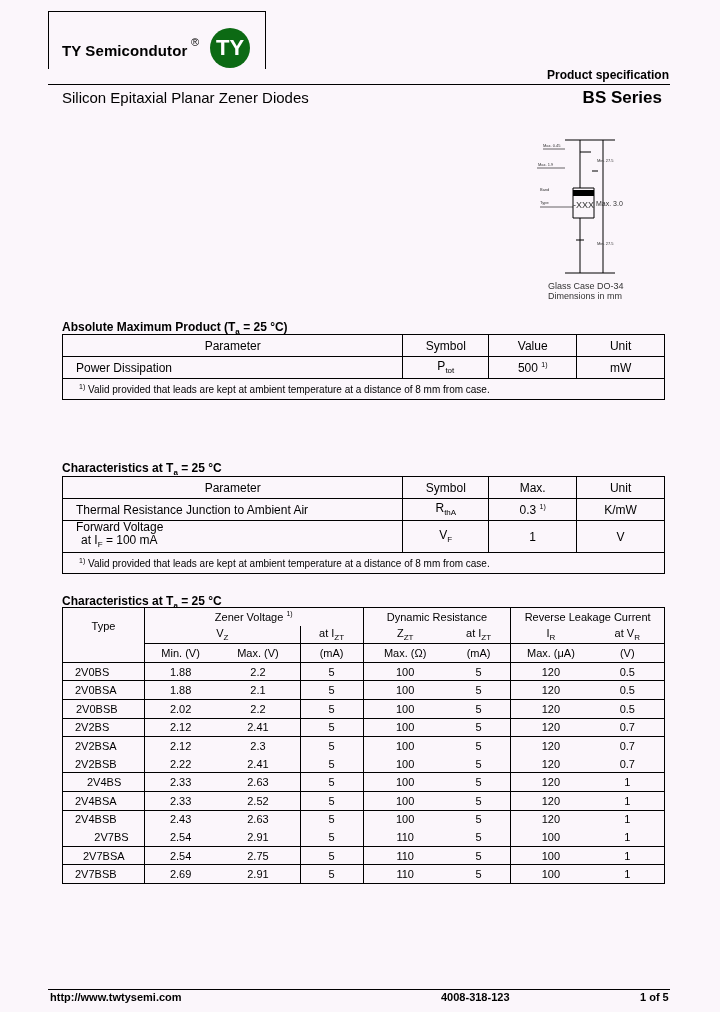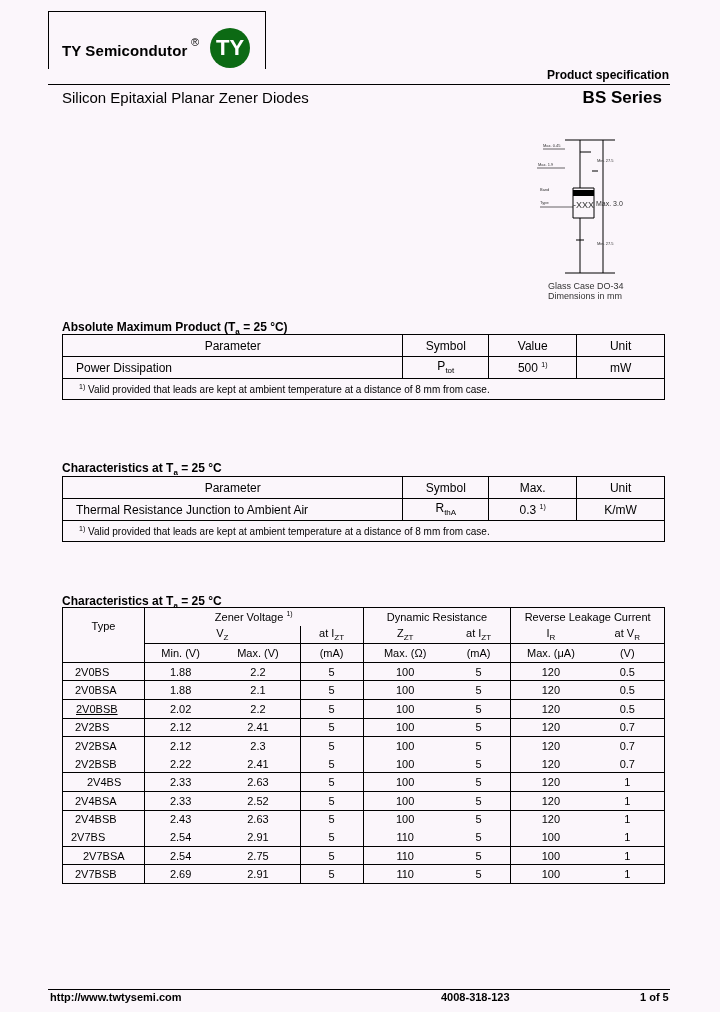--- a/index.html
+++ b/index.html
@@ -123,20 +123,29 @@
     <td class="c">Symbol</td>
     <td class="c">Max.</td>
     <td class="c">Unit</td>
   </tr>
   <tr>
     <td class="l">Thermal Resistance Junction to Ambient Air</td>
     <td class="c"><span>R</span><sub>thA</sub></td>
     <td class="c"><span>0.3</span> <sup>1)</sup></td>
     <td class="c">K/mW</td>
   </tr>
+  <tr style="height:32px;">
+    <td class="l" style="line-height:13px;">
+      <div>Forward Voltage</div>
+      <div style="padding-left:5px;"><span>at I</span><sub>F</sub><span> = 100 mA</span></div>
+    </td>
+    <td class="c"><span>V</span><sub>F</sub></td>
+    <td class="c">1</td>
+    <td class="c">V</td>
+  </tr>
   <tr>
     <td colspan="4" class="fn"><sup>1)</sup><span> Valid provided that leads are kept at ambient temperature at a distance of 8 mm from case.</span></td>
   </tr>
 </tbody>
   </table>
 
 <div class="abs sec-title" style="left:62px;top:594px;"><span>Characteristics at T</span><sub>a</sub><span> = 25 °C</span></div>
 <table class="t3" style="left:62px;top:607px;width:603px;">
   <colgroup>
     <col style="width:82px">
@@ -189,21 +198,21 @@
         <td class="l" style="padding-left: 12px;">2V0BSA</td>
         <td class="c" style="border-right: none;">1.88</td>
         <td class="c" style="border-left: none;">2.1</td>
         <td class="c">5</td>
         <td class="c" style="border-right: none;">100</td>
         <td class="c" style="border-left: none;">5</td>
         <td class="c" style="border-right: none;">120</td>
         <td class="c" style="border-left: none;">0.5</td>
       </tr>
       <tr>
-        <td class="l" style=" text-decoration: underline;">2V0BSB</td>
+        <td class="l" style="">2V0BSB</td>
         <td class="c" style="border-right: none;">2.02</td>
         <td class="c" style="border-left: none;">2.2</td>
         <td class="c">5</td>
         <td class="c" style="border-right: none;">100</td>
         <td class="c" style="border-left: none;">5</td>
         <td class="c" style="border-right: none;">120</td>
         <td class="c" style="border-left: none;">0.5</td>
       </tr>
       <tr>
         <td class="l" style="padding-left: 12px;">2V2BS</td>
@@ -259,21 +268,21 @@
         <td class="l" style="padding-left: 12px; border-bottom: none;">2V4BSB</td>
         <td class="c" style="border-right: none; border-bottom: none;">2.43</td>
         <td class="c" style="border-left: none; border-bottom: none;">2.63</td>
         <td class="c" style="border-bottom: none;">5</td>
         <td class="c" style="border-right: none; border-bottom: none;">100</td>
         <td class="c" style="border-left: none; border-bottom: none;">5</td>
         <td class="c" style="border-right: none; border-bottom: none;">120</td>
         <td class="c" style="border-left: none; border-bottom: none;">1</td>
       </tr>
       <tr>
-        <td class="l" style="padding-left: 8px; border-top: none;">2V7BS</td>
+        <td class="l" style="padding-left: 16px; border-top: none; text-align: center;">2V7BS</td>
         <td class="c" style="border-right: none; border-top: none;">2.54</td>
         <td class="c" style="border-left: none; border-top: none;">2.91</td>
         <td class="c" style="border-top: none;">5</td>
         <td class="c" style="border-right: none; border-top: none;">110</td>
         <td class="c" style="border-left: none; border-top: none;">5</td>
         <td class="c" style="border-right: none; border-top: none;">100</td>
         <td class="c" style="border-left: none; border-top: none;">1</td>
       </tr>
       <tr>
         <td class="l" style="padding-left: 20px;">2V7BSA</td>

